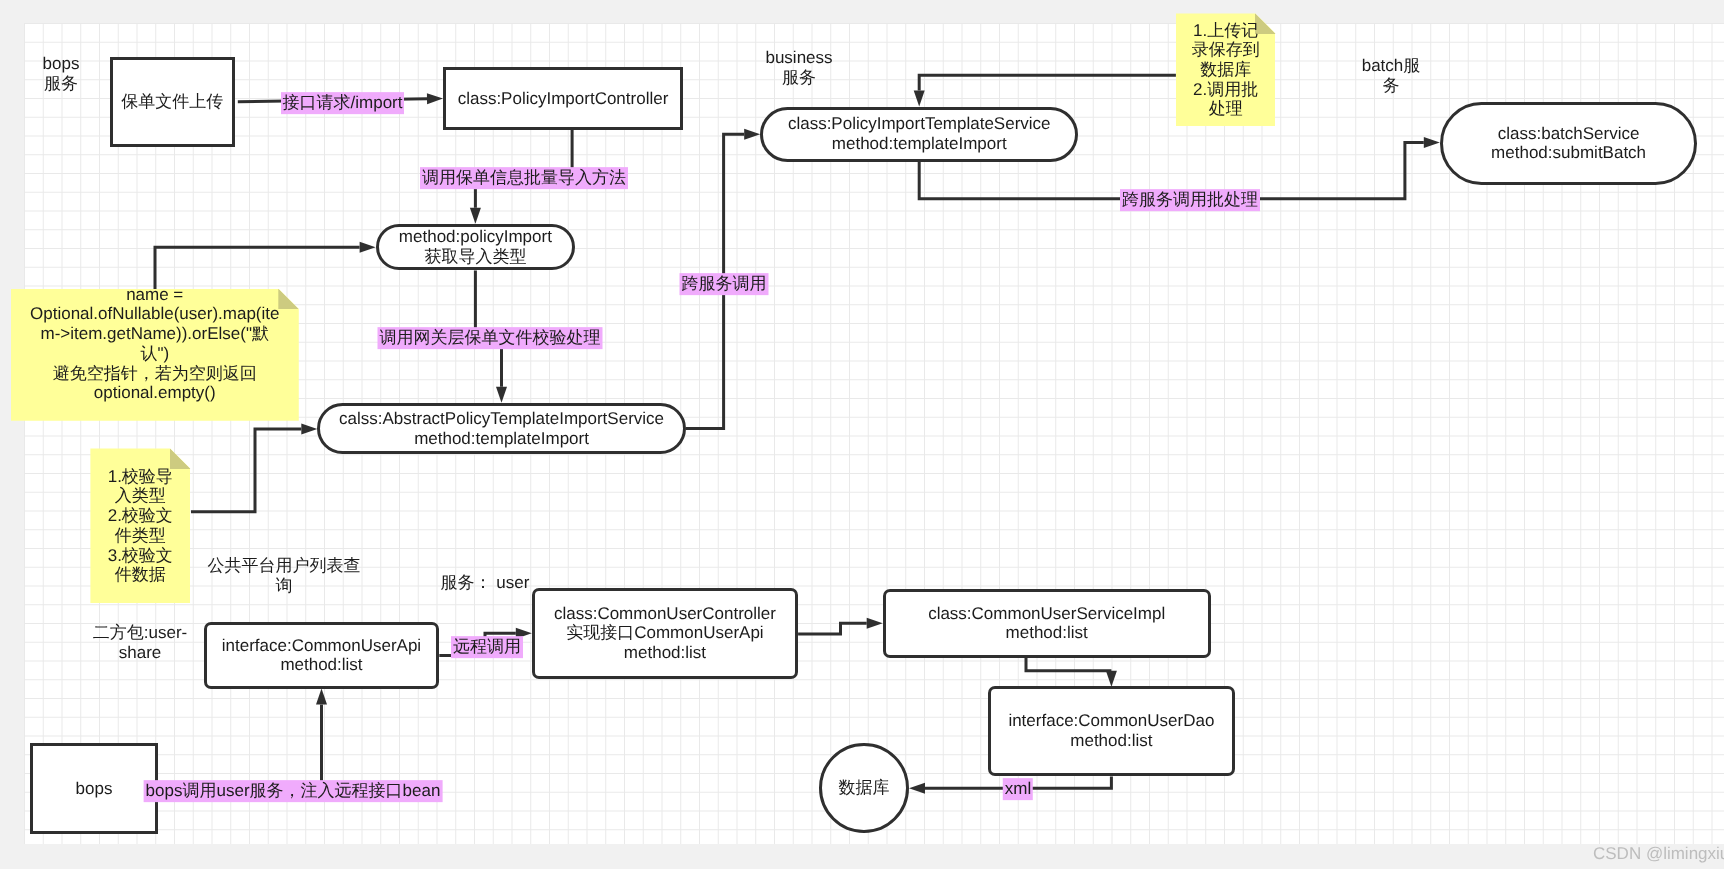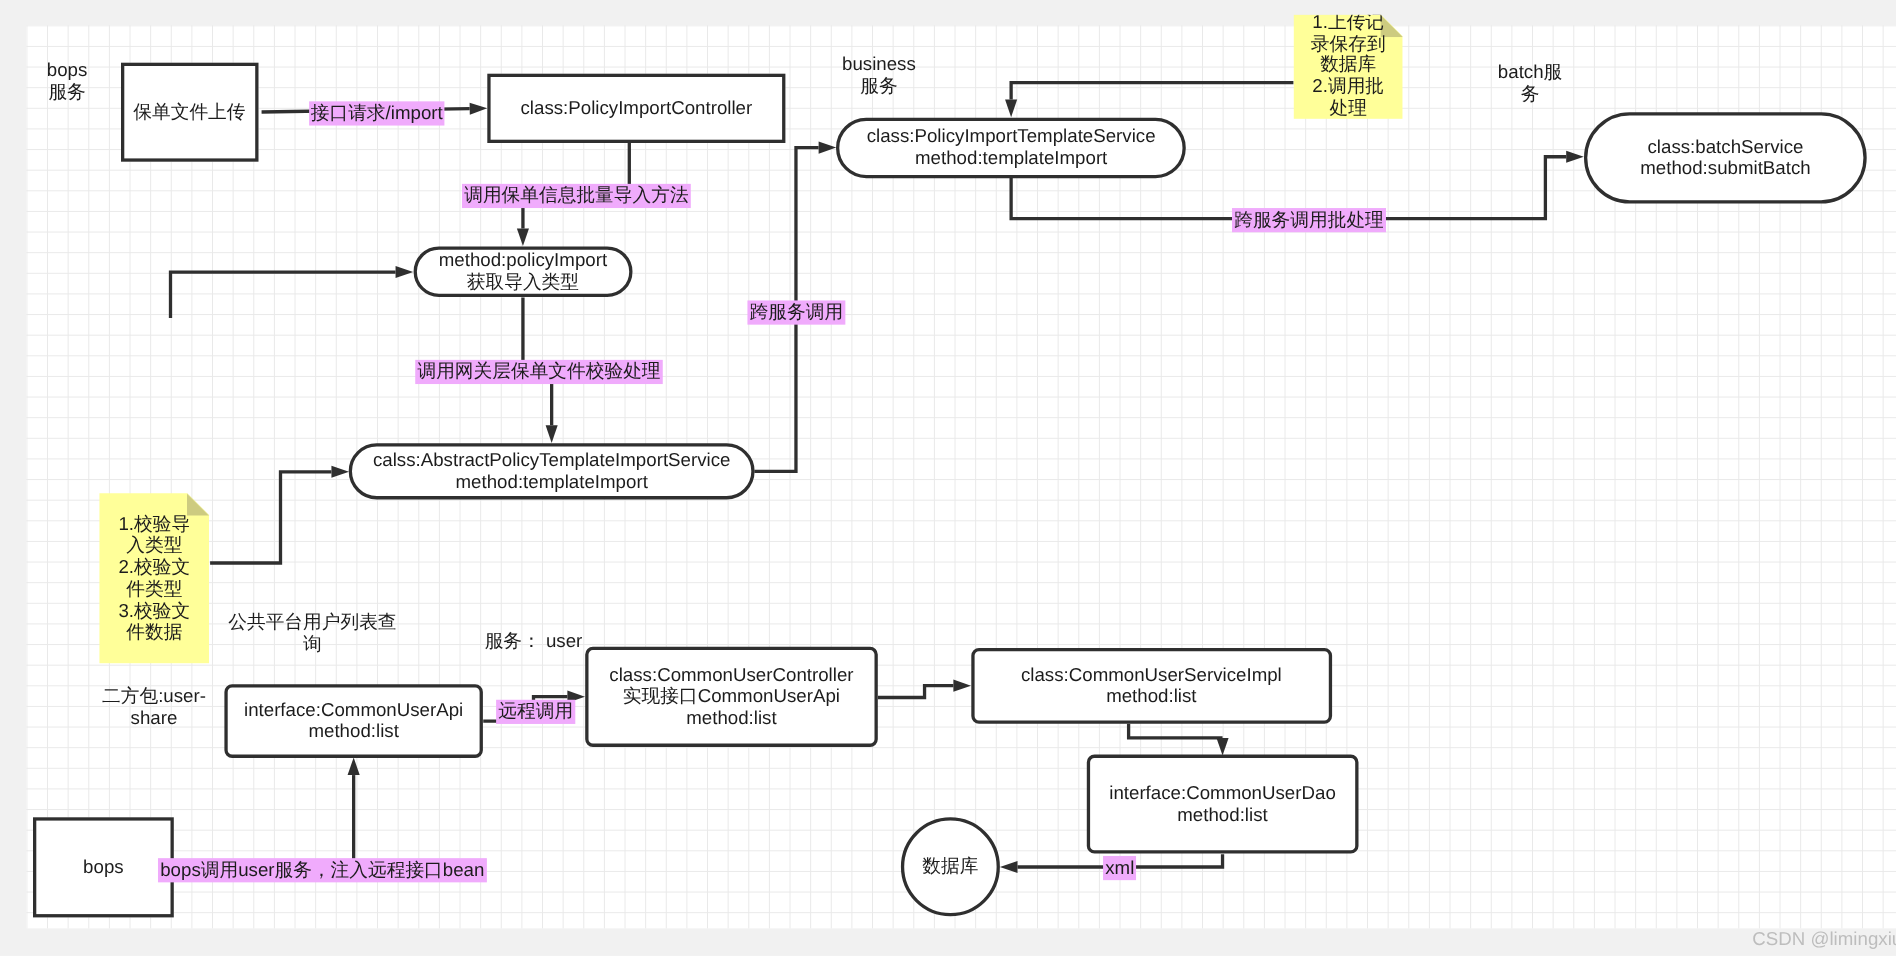--- a/index.html
+++ b/index.html
@@ -113,21 +113,21 @@
     <polygon points="925.0,782.7 925.0,793.7 909.0,788.2"></polygon>
 
     <path d="M321.5,800.0 L321.5,704.6"></path>
     <polygon points="327.0,704.6 316.0,704.6 321.5,688.6"></polygon>
   </svg>
 
   <div class="node rect" style="left:109.7px;top:57px;width:125px;height:89.5px;">
     <span>保单文件上传</span>
   </div>
 
-  <div class="node rect" style="left:443px;top:67px;width:271px;height:63px;">
+  <div class="node rect" style="left:443px;top:67px;width:240px;height:63px;">
     <span>class:PolicyImportController</span>
   </div>
 
   <div class="node pill" style="left:375.6px;top:223.7px;width:199.6px;height:46.8px;">
     <span>method:policyImport
 获取导入类型</span>
   </div>
 
   <div class="node pill" style="left:317.3px;top:402.7px;width:368.5px;height:51.8px;">
     <span>calss:AbstractPolicyTemplateImportService
@@ -166,32 +166,41 @@
   </div>
 
   <div class="node circle" style="left:819px;top:743px;width:90px;height:90px;">
     <span>数据库</span>
   </div>
 
   <div class="node rect" style="left:29.8px;top:742.8px;width:128.4px;height:91.4px;">
     <span>bops</span>
   </div>
 
+  <div class="note" style="left:10.7px;top:288.9px;width:288.1px;height:131.8px;">
+    <span class="fold-tri"></span>
+    <span style="position:relative;top:-11px">name =
+Optional.ofNullable(user).map(ite
+m-&gt;item.getName)).orElse("默
+认")
+避免空指针，若为空则返回
+optional.empty()</span>
+  </div>
 
   <div class="note" style="left:90.4px;top:448.4px;width:99.8px;height:155px;">
     <span class="fold-tri"></span>
     <span>1.校验导
 入类型
 2.校验文
 件类型
 3.校验文
 件数据</span>
   </div>
 
-  <div class="note" style="left:1175.9px;top:13.4px;width:99.5px;height:95px;align-items:flex-end;">
+  <div class="note" style="left:1175.9px;top:13.4px;width:99.5px;height:113px;">
     <span class="fold-tri"></span>
     <span>1.上传记
 录保存到
 数据库
 2.调用批
 处理</span>
   </div>
 
   <div class="lbl" style="left:61px;top:74.0px;">
     <span>bops

